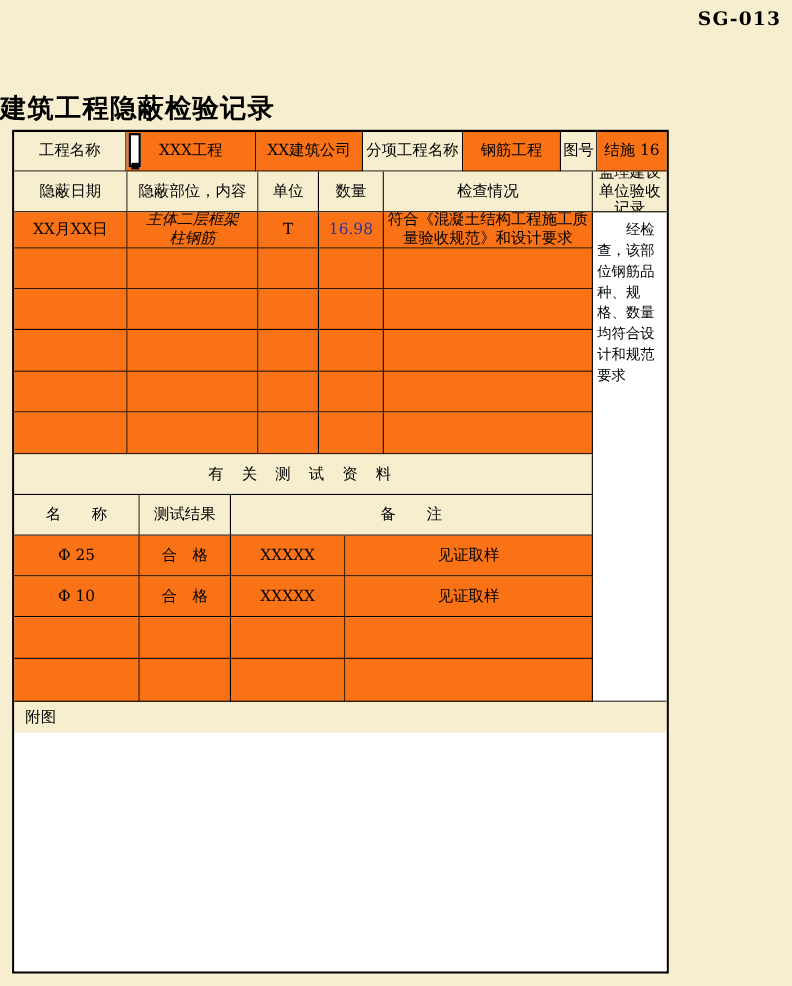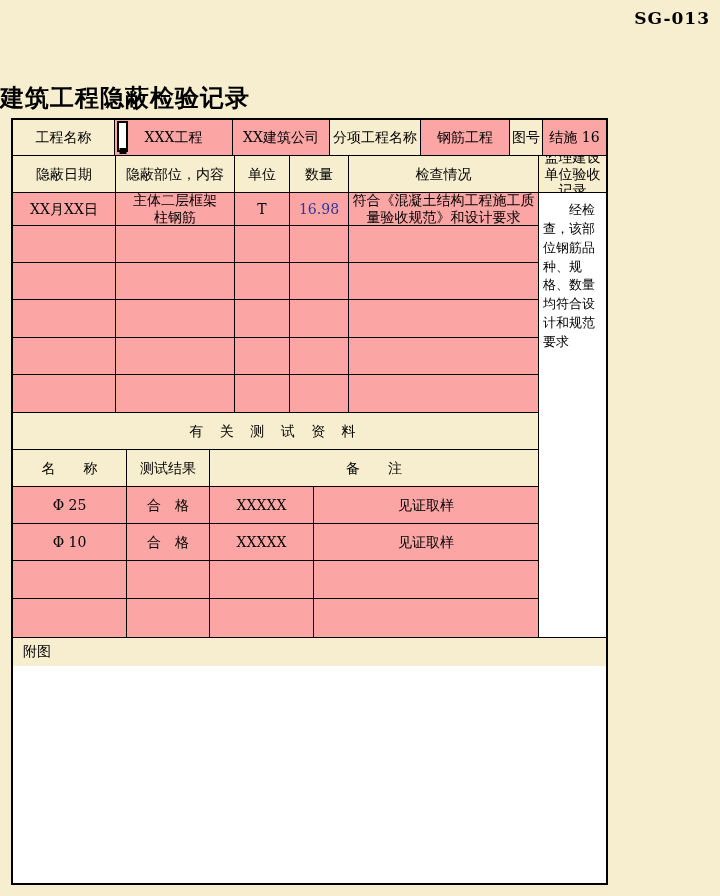--- a/index.html
+++ b/index.html
@@ -22,27 +22,27 @@
     border:2px solid #000; display:flex; flex-direction:column; background:#f7eecf;
   }
   .row { display:flex; flex-direction:row; }
   .cell {
     border-right:1px solid #000; border-bottom:1px solid #000;
     display:flex; align-items:center; justify-content:center;
     text-align:center; overflow:hidden; position:relative; line-height:1.2;
   }
   .cell.last { border-right:none; }
   .label { background:#f7eecf; }
-  .value { background:#fca5a5; }
+  .value { background:#f97316; }
   .serif { font-family:"DejaVu Serif", serif; }
   .blue { color:#333399; }
   .flex1 { flex:1; }
   .body-left { width:526px; display:flex; flex-direction:column; }
   .section-head { letter-spacing:6px; font-weight:normal; }
-  .part-cell { padding:0 16px; }
+  .part-cell { padding:0 16px;font-style:italic; }
   .inspect-cell { padding:0 2px; }
   .supervisor {
     flex:1; background:#fff; border-bottom:1px solid #000;
     font-size:13px; line-height:1.45; text-align:left;
     display:block; padding:8px 4px 4px 4px;
   }
   .supervisor .sup-text { display:block; text-indent:2em; }
   .fu-label {
     height:28px; background:#f7eecf; display:flex; align-items:center;
     padding-left:10px; font-size:14px;

